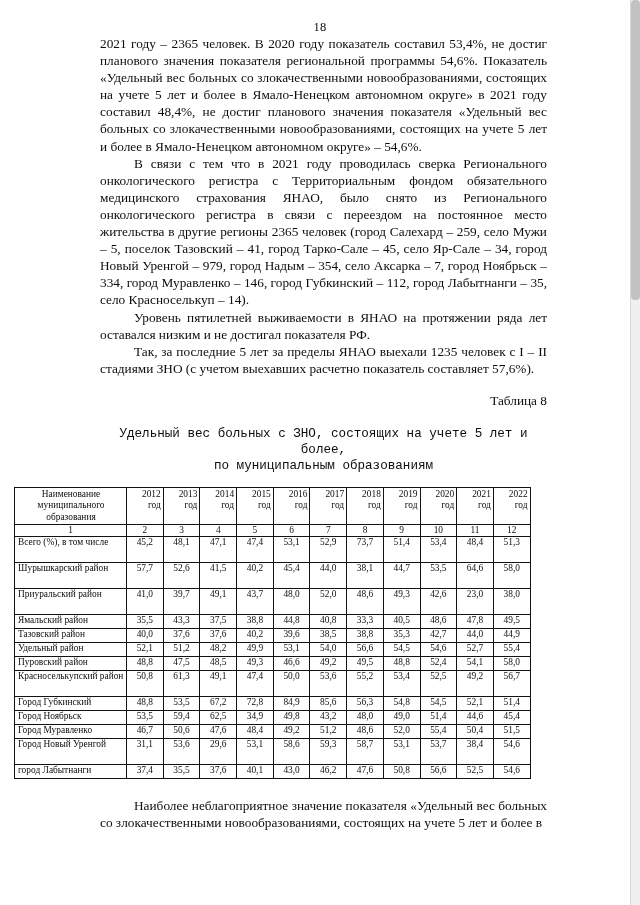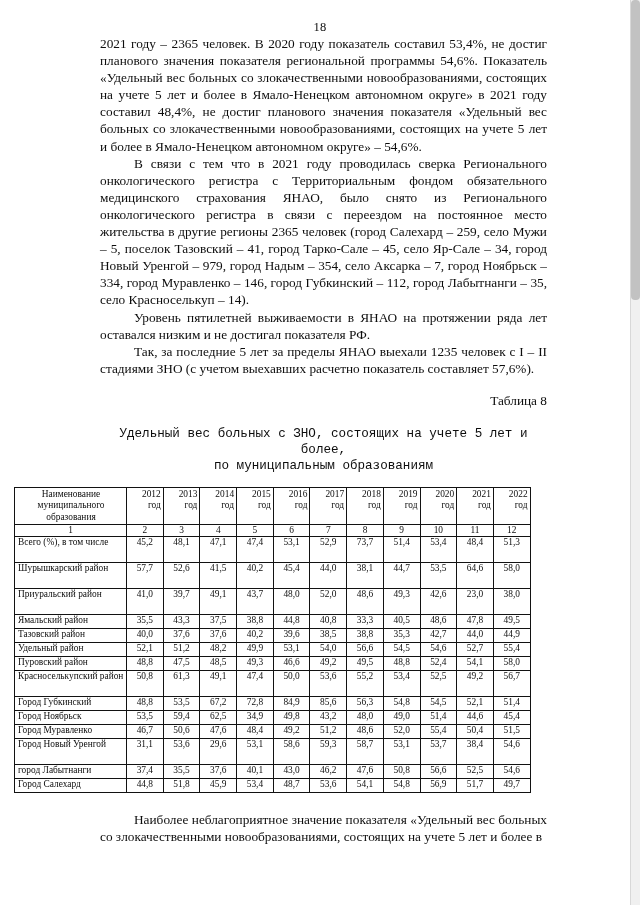--- a/index.html
+++ b/index.html
@@ -345,34 +345,20 @@
             <td class="num">37,6</td>
             <td class="num">40,1</td>
             <td class="num">43,0</td>
             <td class="num">46,2</td>
             <td class="num">47,6</td>
             <td class="num">50,8</td>
             <td class="num">56,6</td>
             <td class="num">52,5</td>
             <td class="num">54,6</td>
           </tr>
-          <tr>
-            <td class="name-col cell-1line">Город Салехард</td>
-            <td class="num">44,8</td>
-            <td class="num">51,8</td>
-            <td class="num">45,9</td>
-            <td class="num">53,4</td>
-            <td class="num">48,7</td>
-            <td class="num">53,6</td>
-            <td class="num">54,1</td>
-            <td class="num">54,8</td>
-            <td class="num">56,9</td>
-            <td class="num">51,7</td>
-            <td class="num">49,7</td>
-          </tr>
         </tbody>
     </table>
   </div>
 
   <div class="content bottom-text">
     <p class="body-text">Наиболее неблагоприятное значение показателя «Удельный вес больных со злокачественными новообразованиями, состоящих на учете 5 лет и более в</p>
   </div>
 
   <div class="scrollbar-track">
     <div class="scrollbar-thumb"></div>

